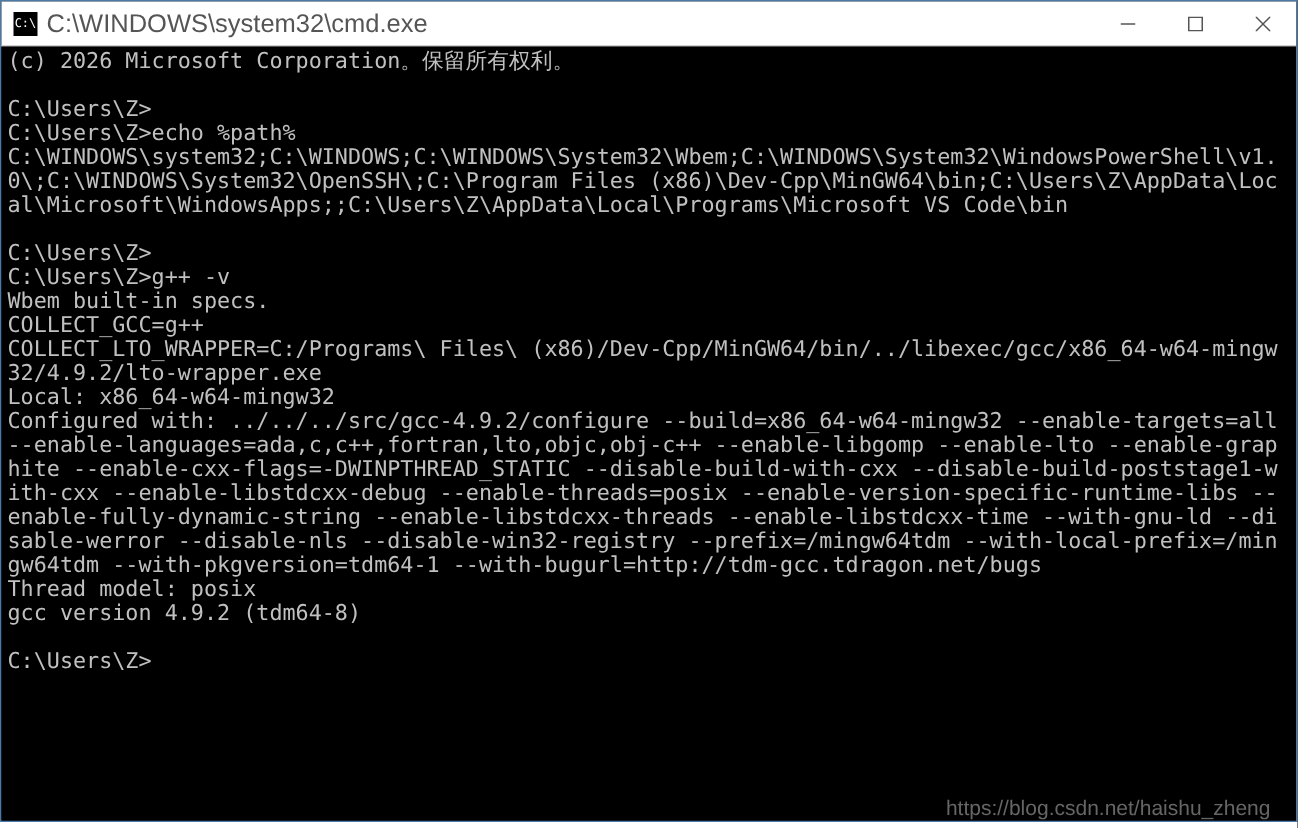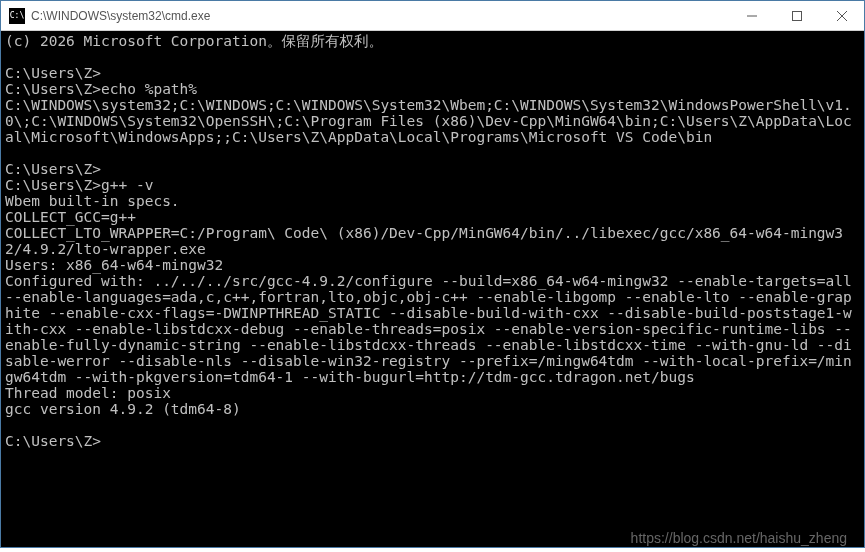--- a/index.html
+++ b/index.html
@@ -38,21 +38,21 @@
       background: #000;
       display: flex;
       align-items: center;
       justify-content: center;
       font-size: 8px;
       color: #fff;
       font-family: monospace;
     }
     .titlebar-title {
       flex: 1;
-      font-size: 12px;
+      font-size: 17px;
       color: #555;
     }
     .window-controls {
       display: flex;
       height: 100%;
     }
     .window-control {
       width: 45px;
       height: 100%;
       display: flex;
@@ -117,22 +117,22 @@
   <div class="terminal"><span>(c) 2026 Microsoft Corporation。保留所有权利。</span>
 <span></span>
 <span>C:\Users\Z&gt;</span>
 <span>C:\Users\Z&gt;echo %path%</span>
 <span>C:\WINDOWS\system32;C:\WINDOWS;C:\WINDOWS\System32\Wbem;C:\WINDOWS\System32\WindowsPowerShell\v1.0\;C:\WINDOWS\System32\OpenSSH\;C:\Program Files (x86)\Dev-Cpp\MinGW64\bin;C:\Users\Z\AppData\Local\Microsoft\WindowsApps;;C:\Users\Z\AppData\Local\Programs\Microsoft VS Code\bin</span>
 <span></span>
 <span>C:\Users\Z&gt;</span>
 <span>C:\Users\Z&gt;g++ -v</span>
 <span>Wbem built-in specs.</span>
 <span>COLLECT_GCC=g++</span>
-<span>COLLECT_LTO_WRAPPER=C:/Program\ Code\ (x86)/Dev-Cpp/MinGW64/bin/../libexec/gcc/x86_64-w64-mingw32/4.9.2/lto-wrapper.exe</span>
-<span>Users: x86_64-w64-mingw32</span>
+<span>COLLECT_LTO_WRAPPER=C:/Programs\ Files\ (x86)/Dev-Cpp/MinGW64/bin/../libexec/gcc/x86_64-w64-mingw32/4.9.2/lto-wrapper.exe</span>
+<span>Local: x86_64-w64-mingw32</span>
 <span>Configured with: ../../../src/gcc-4.9.2/configure --build=x86_64-w64-mingw32 --enable-targets=all --enable-languages=ada,c,c++,fortran,lto,objc,obj-c++ --enable-libgomp --enable-lto --enable-graphite --enable-cxx-flags=-DWINPTHREAD_STATIC --disable-build-with-cxx --disable-build-poststage1-with-cxx --enable-libstdcxx-debug --enable-threads=posix --enable-version-specific-runtime-libs --enable-fully-dynamic-string --enable-libstdcxx-threads --enable-libstdcxx-time --with-gnu-ld --disable-werror --disable-nls --disable-win32-registry --prefix=/mingw64tdm --with-local-prefix=/mingw64tdm --with-pkgversion=tdm64-1 --with-bugurl=http://tdm-gcc.tdragon.net/bugs</span>
 <span>Thread model: posix</span>
 <span>gcc version 4.9.2 (tdm64-8)</span>
 <span></span>
 <span>C:\Users\Z&gt;</span></div>
 </div>
 
 <div class="watermark">https://blog.csdn.net/haishu_zheng</div>
 
 </body></html>

